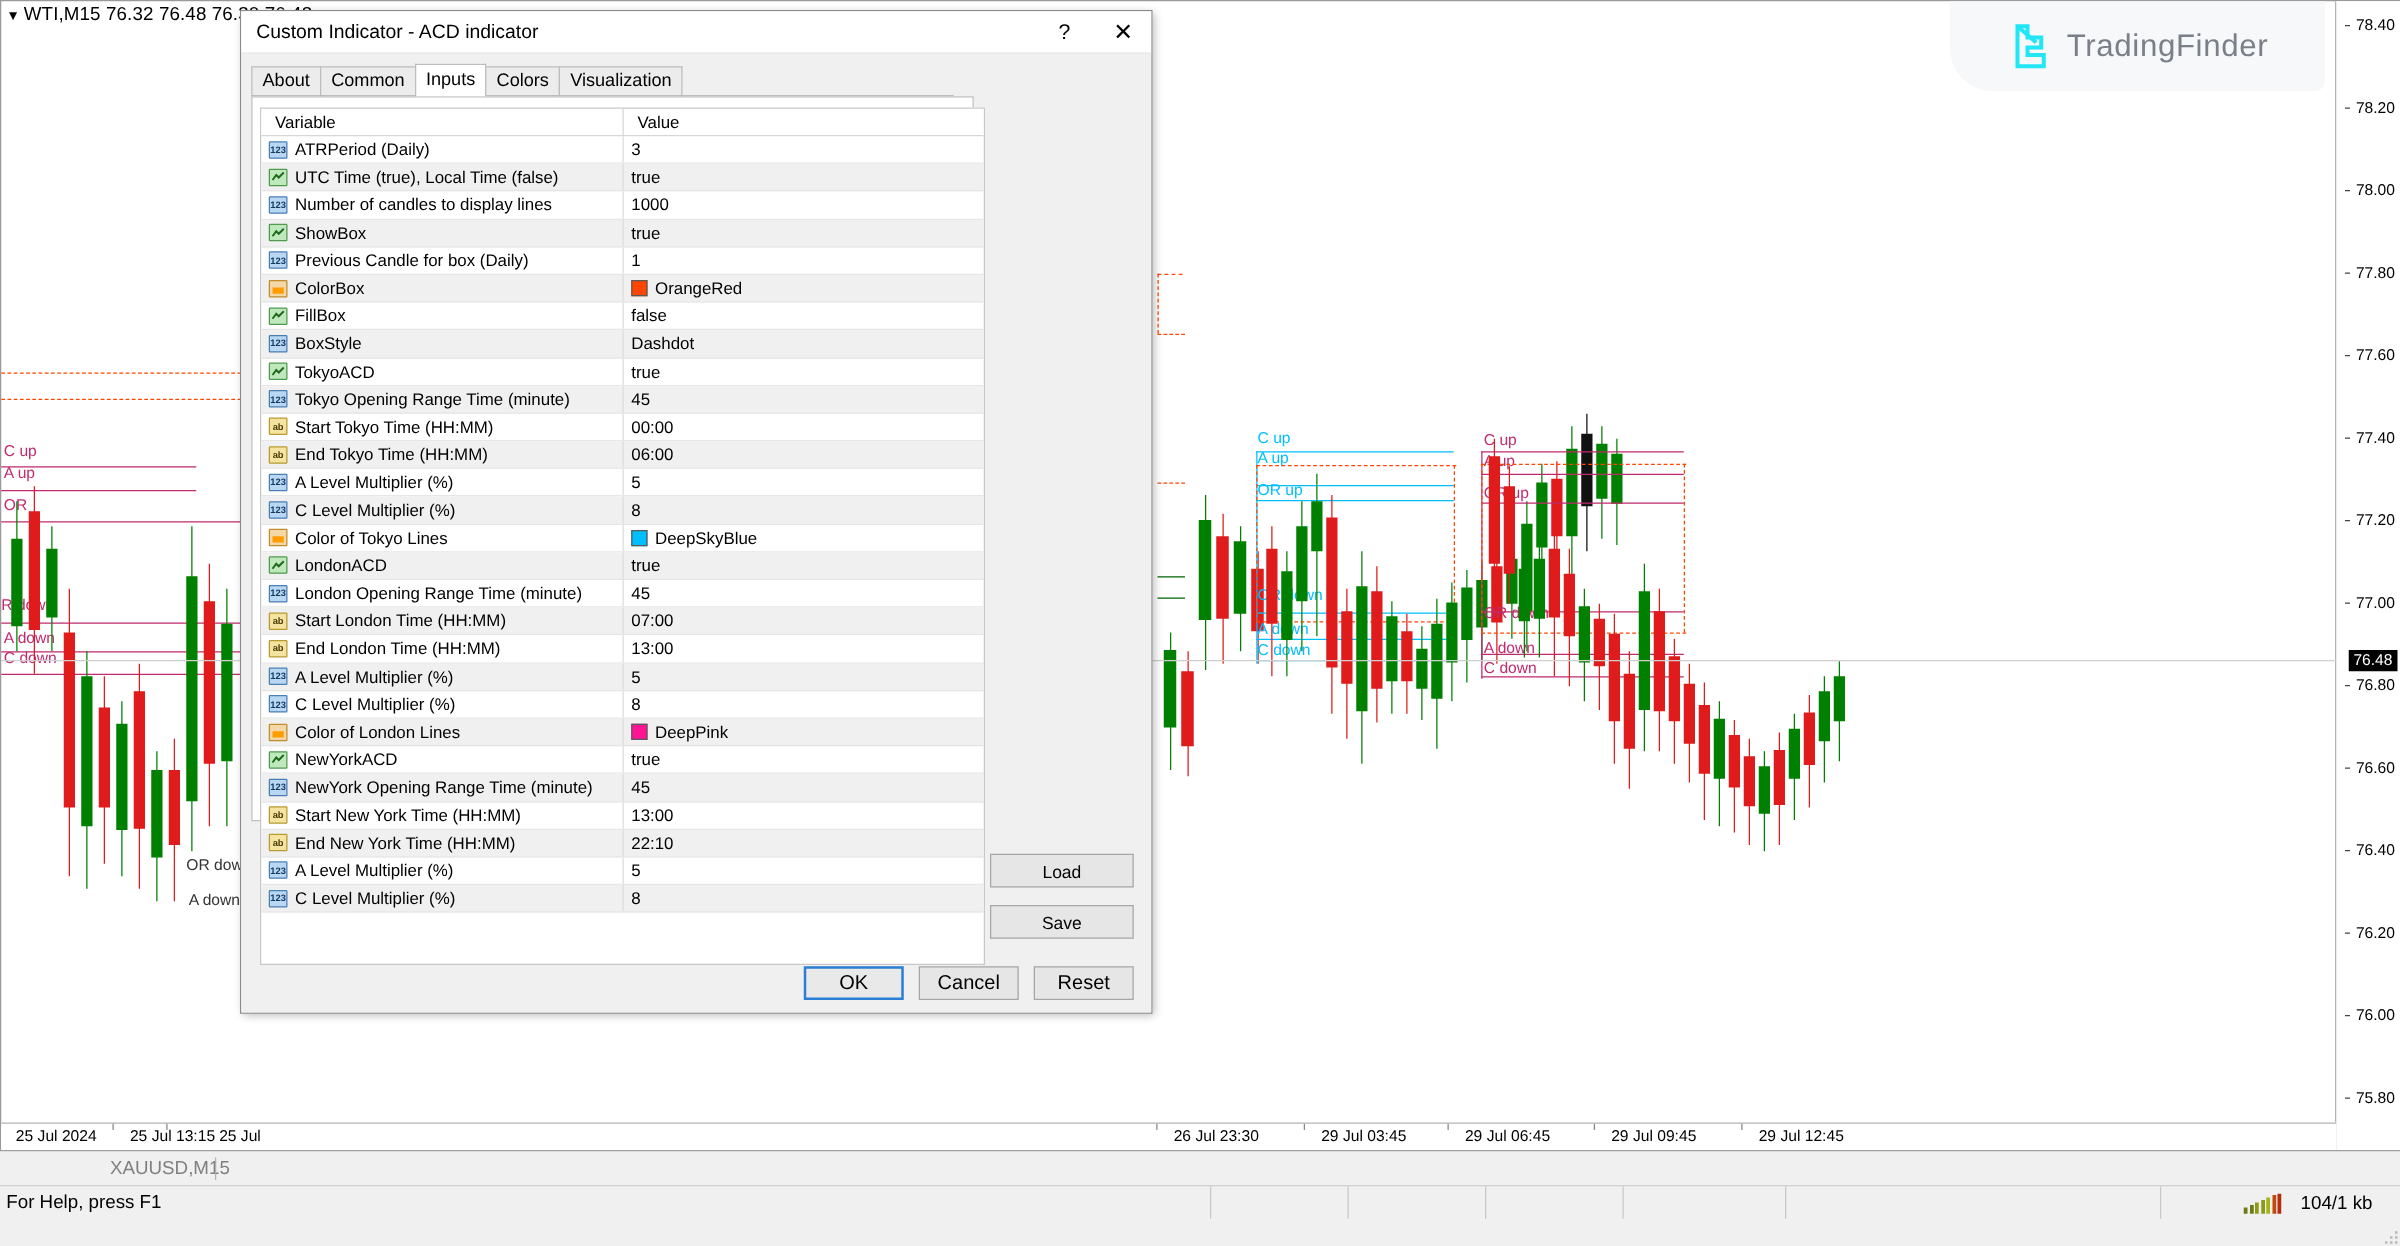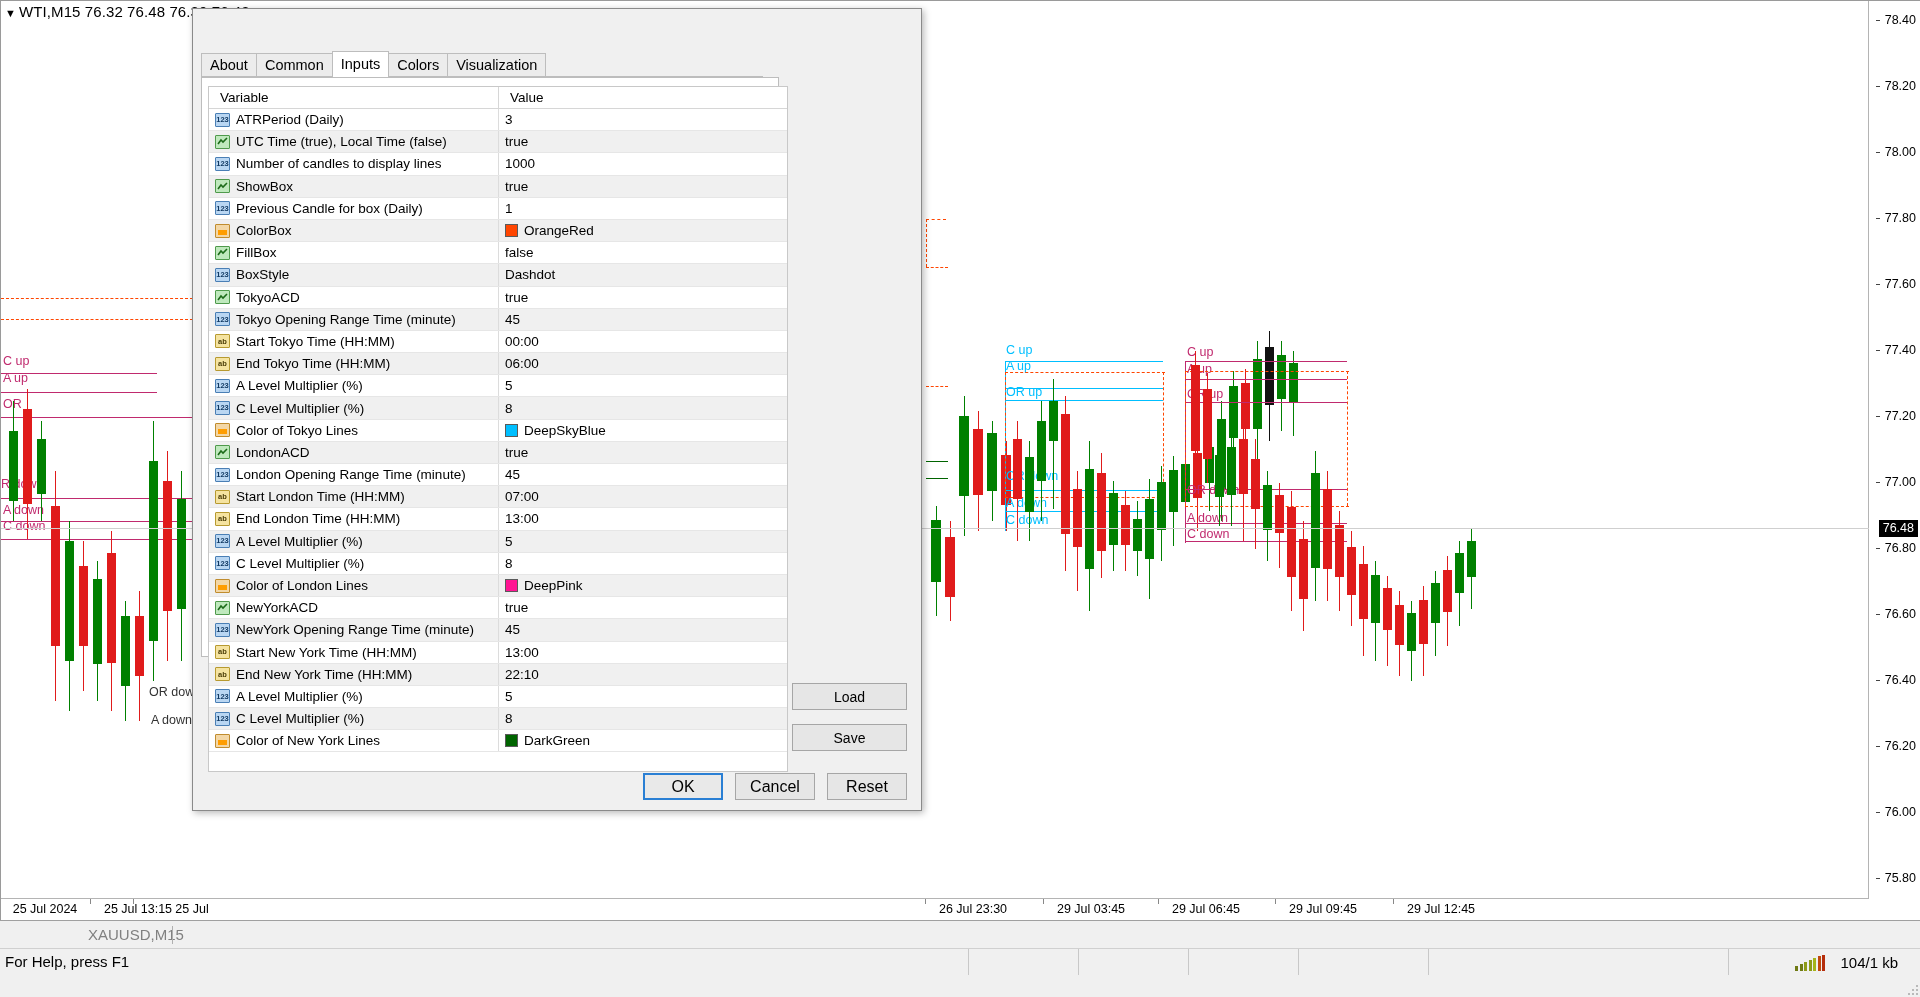--- a/index.html
+++ b/index.html
@@ -312,20 +312,27 @@
 <body>
 
 <div id="app">
 
   <div class="chart-area">
 
     <div class="symbol-bar">
       <span class="caret">▼</span><span>WTI,M15  76.32 76.48 76.30 76.48</span>
     </div>
 
+    <div class="logo-plate">
+      <svg width="38" height="40" viewBox="0 0 38 40">
+        <path d="M9 4 L9 36 L30 36 L30 27 L17 27 L17 21 L28 21 L28 13 L17 13 L17 4 Z" fill="none" stroke="#21E6F5" stroke-width="3.2" stroke-linejoin="miter"></path>
+        <path d="M9 4 L24 17" fill="none" stroke="#21E6F5" stroke-width="3.2"></path>
+      </svg>
+      <span class="logo-text">TradingFinder</span>
+    </div>
 
     <div class="price-scale">
         <div class="price-tick" style="top: 12px;">78.40<span class="dash"></span></div>
         <div class="price-tick" style="top: 78px; text-align: right;">78.20<span class="dash"></span></div>
         <div class="price-tick" style="top: 144px;">78.00<span class="dash"></span></div>
         <div class="price-tick" style="top: 210px;">77.80<span class="dash"></span></div>
         <div class="price-tick" style="top: 276px;">77.60<span class="dash"></span></div>
         <div class="price-tick" style="top: 342px;">77.40<span class="dash"></span></div>
         <div class="price-tick" style="top: 408px;">77.20<span class="dash"></span></div>
         <div class="price-tick" style="top: 474px;">77.00<span class="dash"></span></div>
@@ -715,20 +722,25 @@
       <span style="right:1px;  bottom:1px;"></span>
       <span style="right:5px;  bottom:1px;"></span>
       <span style="right:9px;  bottom:1px;"></span>
       <span style="right:1px;  bottom:5px;"></span>
       <span style="right:5px;  bottom:5px;"></span>
       <span style="right:1px;  bottom:9px;"></span>
     </div>
   </div>
 
   <div class="dialog">
+    <div class="dlg-titlebar">
+      <div class="dlg-title">Custom Indicator - ACD indicator</div>
+      <button class="dlg-btn dlg-help">?</button>
+      <button class="dlg-btn dlg-close">✕</button>
+    </div>
 
     <div class="dlg-body">
       <div class="tabstrip" id="tabstrip">
           <div class="tab">About</div>
           <div class="tab">Common</div>
           <div class="tab active">Inputs</div>
           <div class="tab">Colors</div>
           <div class="tab">Visualization</div>
         </div>
       <div class="tab-underline"></div>
@@ -1009,30 +1021,20 @@
                 <span>5</span>
               </div>
             </div>
             <div class="grid-row alt">
               <div class="cell-var">
                 <span class="ticon int">123</span>
                 <span>C Level Multiplier (%)</span>
               </div>
               <div class="cell-val">
                 <span>8</span>
-              </div>
-            </div>
-            <div class="grid-row">
-              <div class="cell-var">
-                <span class="ticon col"></span>
-                <span>Color of New York Lines</span>
-              </div>
-              <div class="cell-val">
-                <span class="swatch" style="background: rgb(0, 100, 0);"></span>
-                <span>DarkGreen</span>
               </div>
             </div>
           </div>
       </div>
 
       <div class="side-buttons" id="side-buttons">
           <button class="sbtn">Load</button>
           <button class="sbtn">Save</button>
         </div>
       <div class="footer-buttons" id="footer-buttons">

